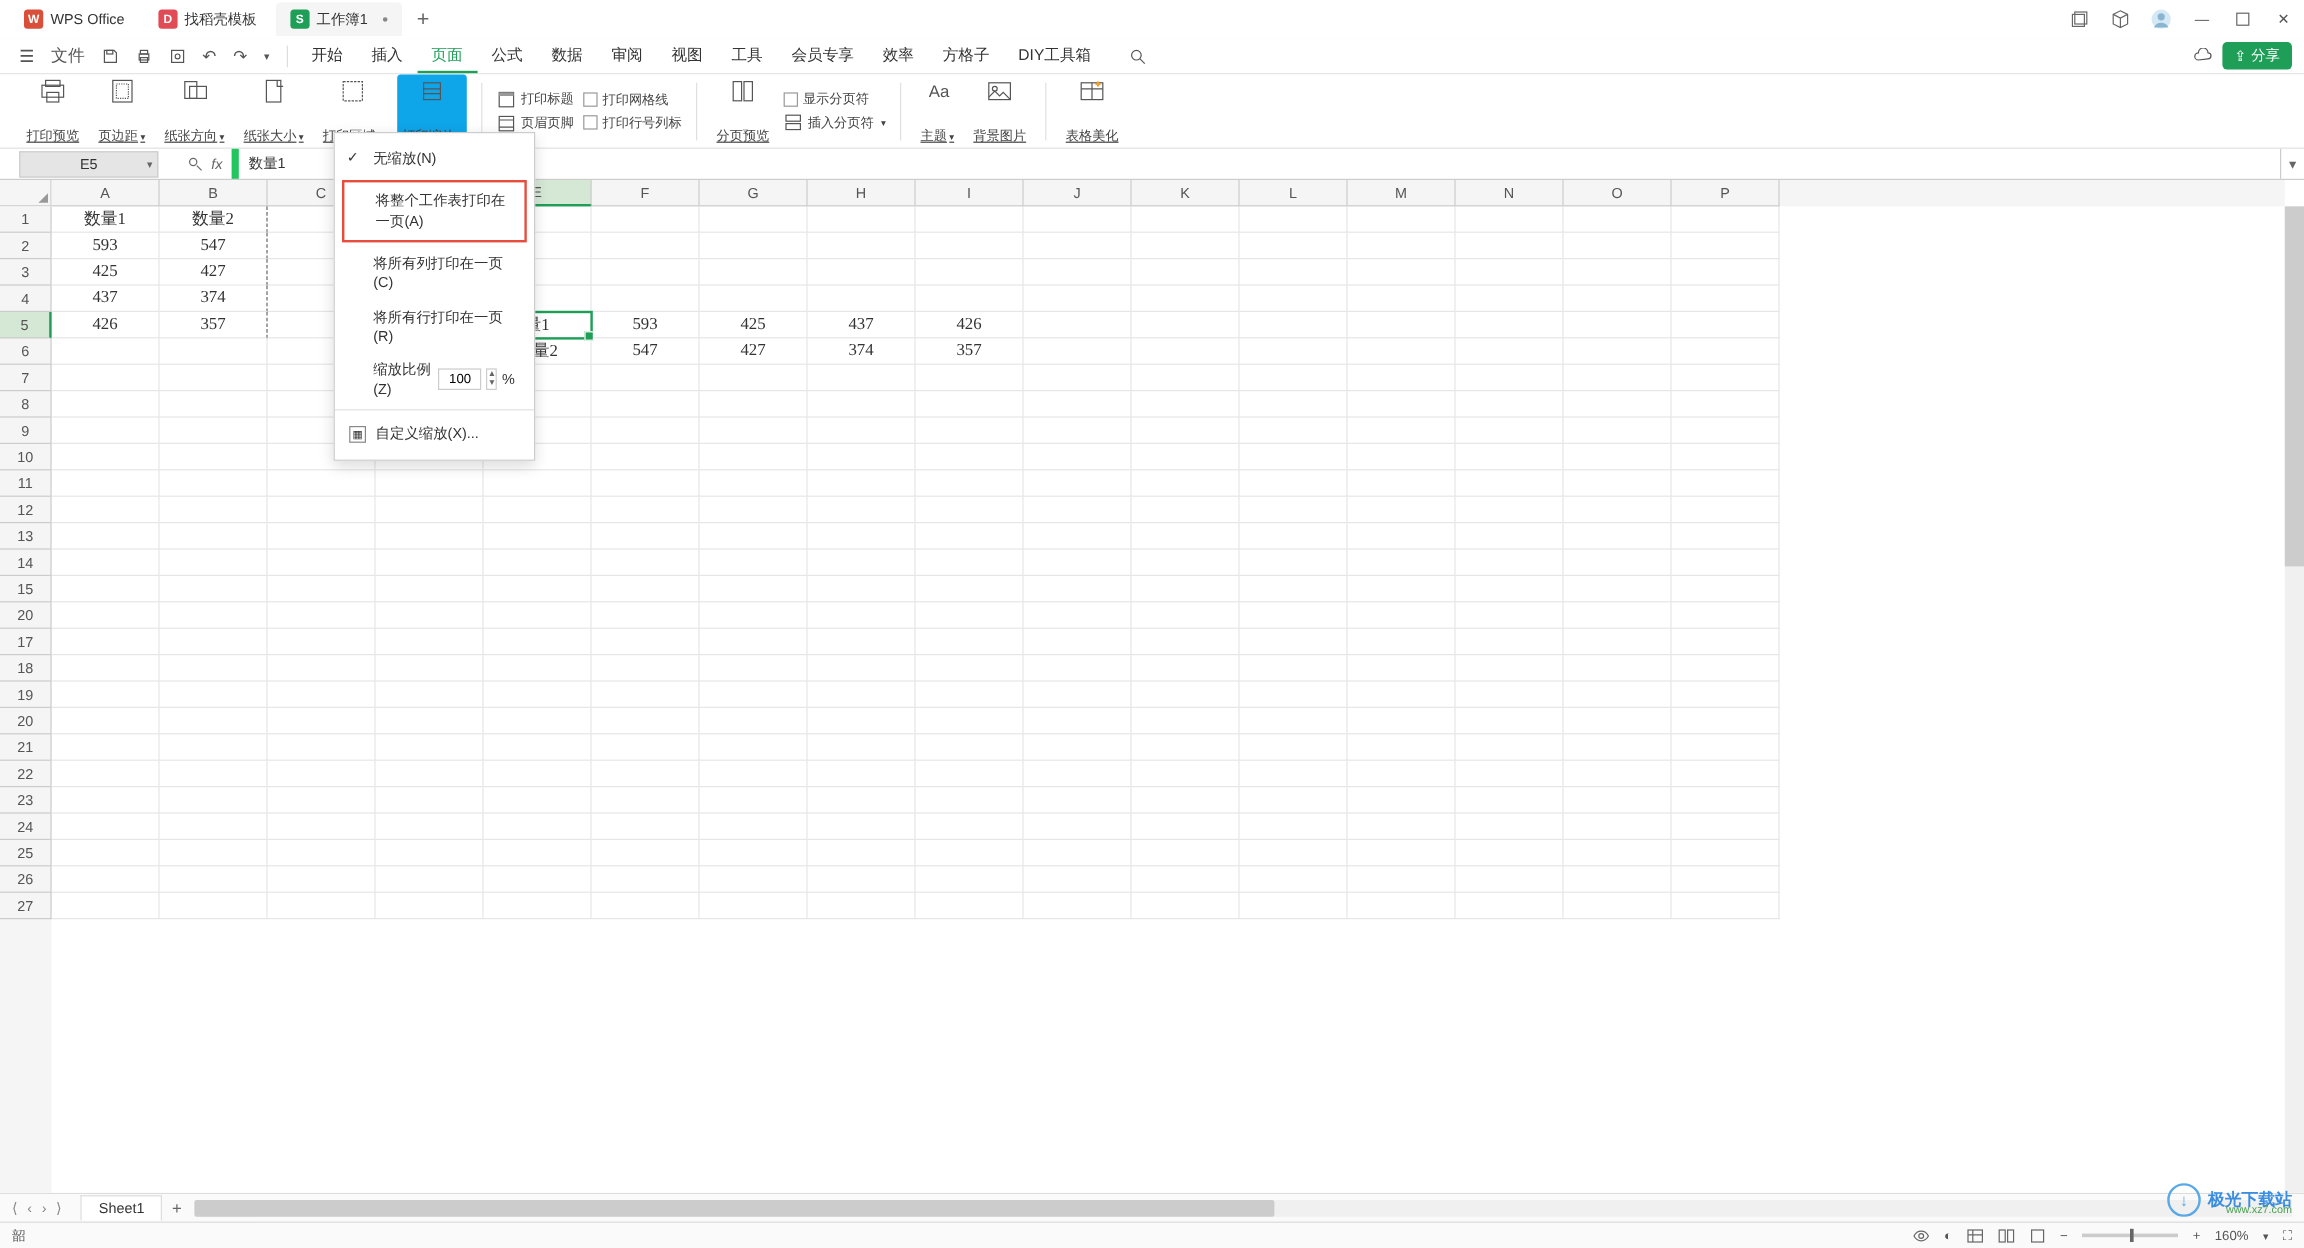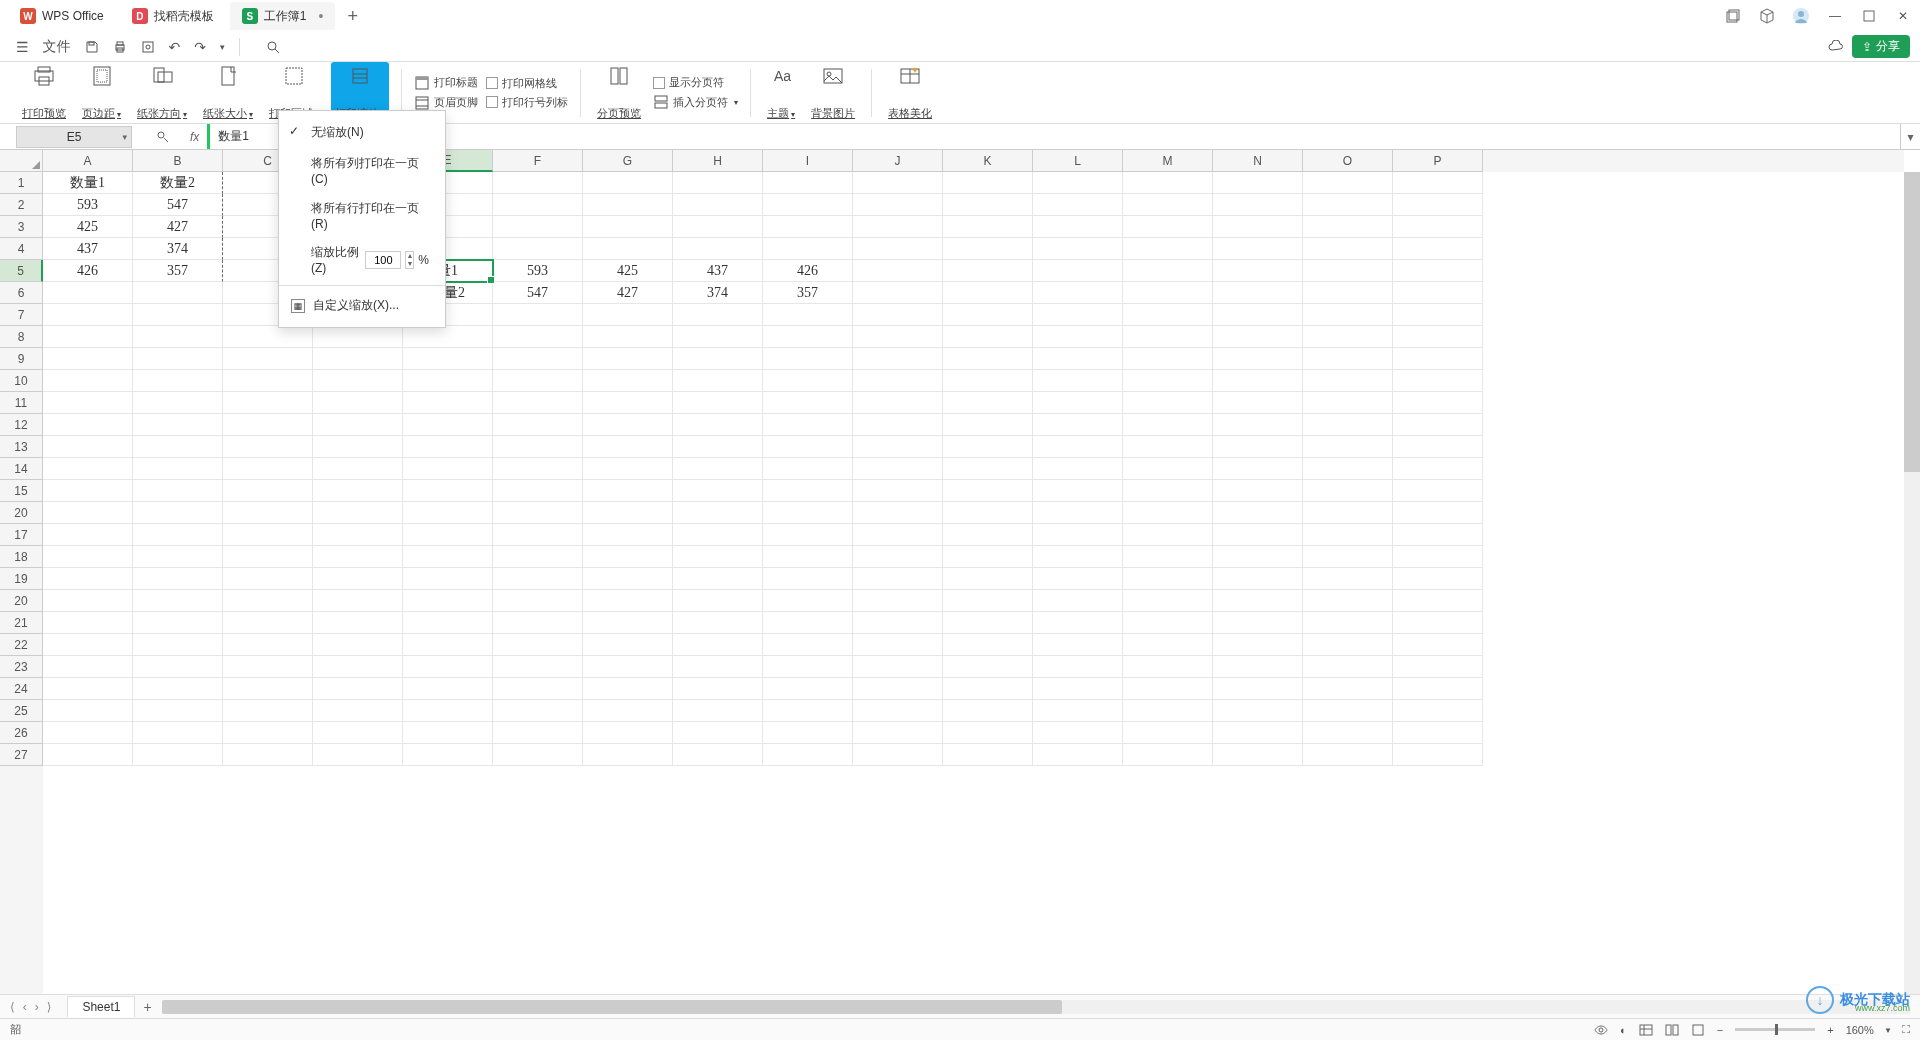--- a/index.html
+++ b/index.html
@@ -38,21 +38,21 @@
 .ribbon-small-group { display: flex; flex-direction: column; gap: 4px; }
 .ribbon-small { display: flex; align-items: center; gap: 4px; cursor: pointer; font-size: 11px; color: #444; }
 .ribbon-small .ic-s { width: 16px; height: 16px; display: inline-flex; align-items: center; justify-content: center; color: #555; }
 .chk { width: 12px; height: 12px; border: 1px solid #999; display: inline-block; }
 .dropdown-arrow { font-size: 8px; margin-left: 2px; }
 
 
 .formula-bar { height: 26px; background: #fff; display: flex; align-items: center; border-bottom: 1px solid #ccc; }
 .name-box { width: 116px; height: 22px; border: 1px solid #ccc; margin: 0 16px; display: flex; align-items: center; padding: 0 6px; font-size: 12px; background: #e5e5e5; justify-content: center; position: relative; }
 .name-box-arrow { position: absolute; right: 4px; color: #666; font-size: 9px; }
-.fx-btns { display: flex; gap: 20px; padding: 0 8px; align-items: center; border-right: 3px solid #22c55e; height: 100%; color: #666; }
+.fx-btns { display: flex; gap: 6px; padding: 0 8px; align-items: center; border-right: 6px solid #22c55e; height: 100%; color: #666; }
 .fx-input { flex: 1; padding: 0 8px; font-size: 12px; height: 100%; display: flex; align-items: center; }
 .fbar-expand { width: 20px; display: flex; align-items: center; justify-content: center; color: #666; border-left: 1px solid #ccc; height: 100%; }
 
 
 .grid-container { position: relative; height: calc(100% - 32px - 30px - 62px - 26px - 24px - 22px); background: #fff; }
 .select-all { position: absolute; top: 0; left: 0; width: 43px; height: 22px; background: #f5f5f5; border-right: 1px solid #ccc; border-bottom: 1px solid #ccc; display: flex; align-items: flex-end; justify-content: flex-end; padding: 2px; }
 .select-all::after { content: ""; border-left: 8px solid transparent; border-bottom: 8px solid #999; }
 .col-headers { position: absolute; top: 0; left: 43px; right: 16px; height: 22px; display: flex; background: #f5f5f5; }
 .col-h { width: 90px; border-right: 1px solid #ccc; border-bottom: 1px solid #ccc; display: flex; align-items: center; justify-content: center; font-size: 12px; color: #555; }
 .col-h.sel { background: #d5e8d5; border-bottom: 2px solid #1e9e57; }
@@ -170,20 +170,34 @@
   <span class="menu-icon-btn">
       <svg width="14" height="14" viewBox="0 0 14 14">
         <rect x="2" y="2" width="10" height="10" fill="none" stroke="#555"></rect>
         <circle cx="7" cy="7" r="2" fill="none" stroke="#555"></circle>
       </svg>
     </span>
   <span class="menu-icon-btn">↶</span>
   <span class="menu-icon-btn">↷</span>
   <span class="menu-icon-btn" style="font-size:9px;">▾</span>
   <div class="menu-divider"></div>
+  <div id="menu-tabs-container" style="display:flex;">
+      <div class="menu-tab">开始</div>
+      <div class="menu-tab">插入</div>
+      <div class="menu-tab active">页面</div>
+      <div class="menu-tab">公式</div>
+      <div class="menu-tab">数据</div>
+      <div class="menu-tab">审阅</div>
+      <div class="menu-tab">视图</div>
+      <div class="menu-tab">工具</div>
+      <div class="menu-tab">会员专享</div>
+      <div class="menu-tab">效率</div>
+      <div class="menu-tab">方格子</div>
+      <div class="menu-tab">DIY工具箱</div>
+    </div>
   <span class="menu-icon-btn" style="margin-left:12px;">
       <svg width="14" height="14" viewBox="0 0 14 14">
         <circle cx="6" cy="6" r="4" fill="none" stroke="#555"></circle>
         <line x1="9" y1="9" x2="13" y2="13" stroke="#555"></line>
       </svg>
     </span>
   <div class="menubar-spacer"></div>
   <span class="menu-icon-btn">
       <svg width="16" height="14" viewBox="0 0 16 14">
         <path d="M4 10a3 3 0 010-6 4 4 0 018 0 2.5 2.5 0 010 5z" fill="none" stroke="#555"></path>
@@ -347,20 +361,23 @@
             <path d="M16 2l1 2 2 1-2 1-1 2-1-2-2-1 2-1z" fill="#f0a030"></path>
           </svg>
         </span>
         <span>表格美化</span>
       </div>
   </div>
 </div>
 
 <div class="popup">
   <div class="popup-item"><span class="popup-check">✓</span><span>无缩放(N)</span></div>
+  <div class="popup-redbox">
+      <div class="popup-item" style="padding-left:26px;"><span>将整个工作表打印在一页(A)</span></div>
+    </div>
   <div class="popup-item"><span>将所有列打印在一页(C)</span></div>
   <div class="popup-item"><span>将所有行打印在一页(R)</span></div>
   <div class="popup-spin">
     <span>缩放比例(Z)</span>
     <input value="100" style="">
     <span class="popup-spin-btns">
         <span>▲</span>
         <span>▼</span>
       </span>
     <span>%</span>

